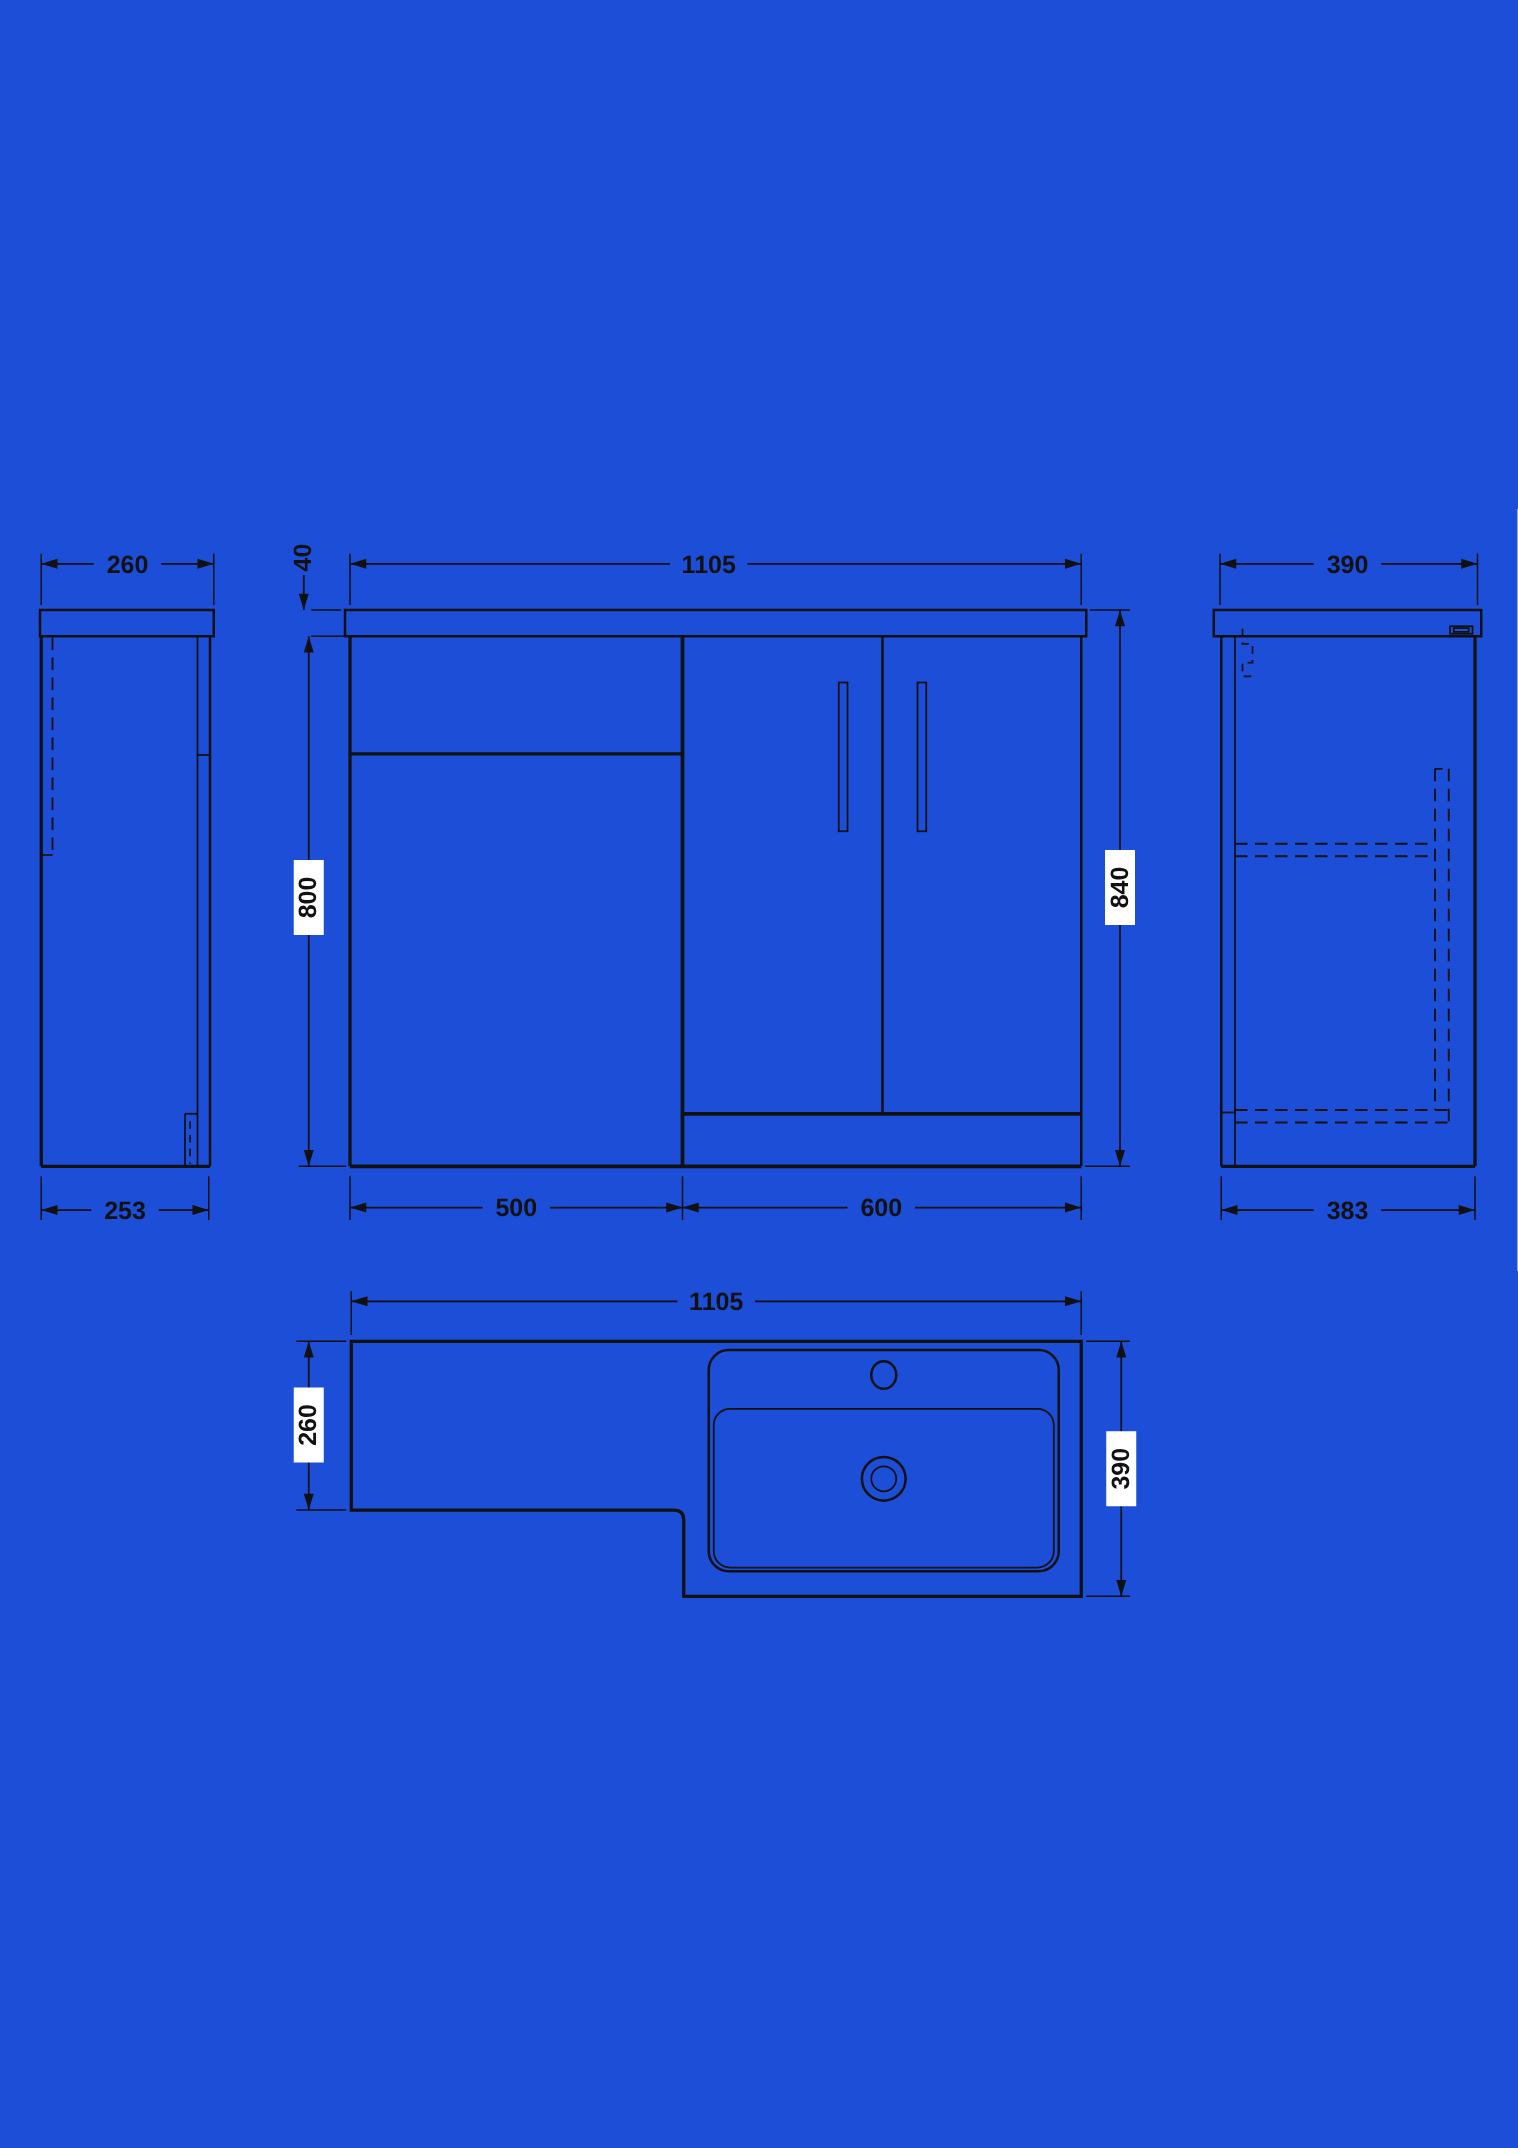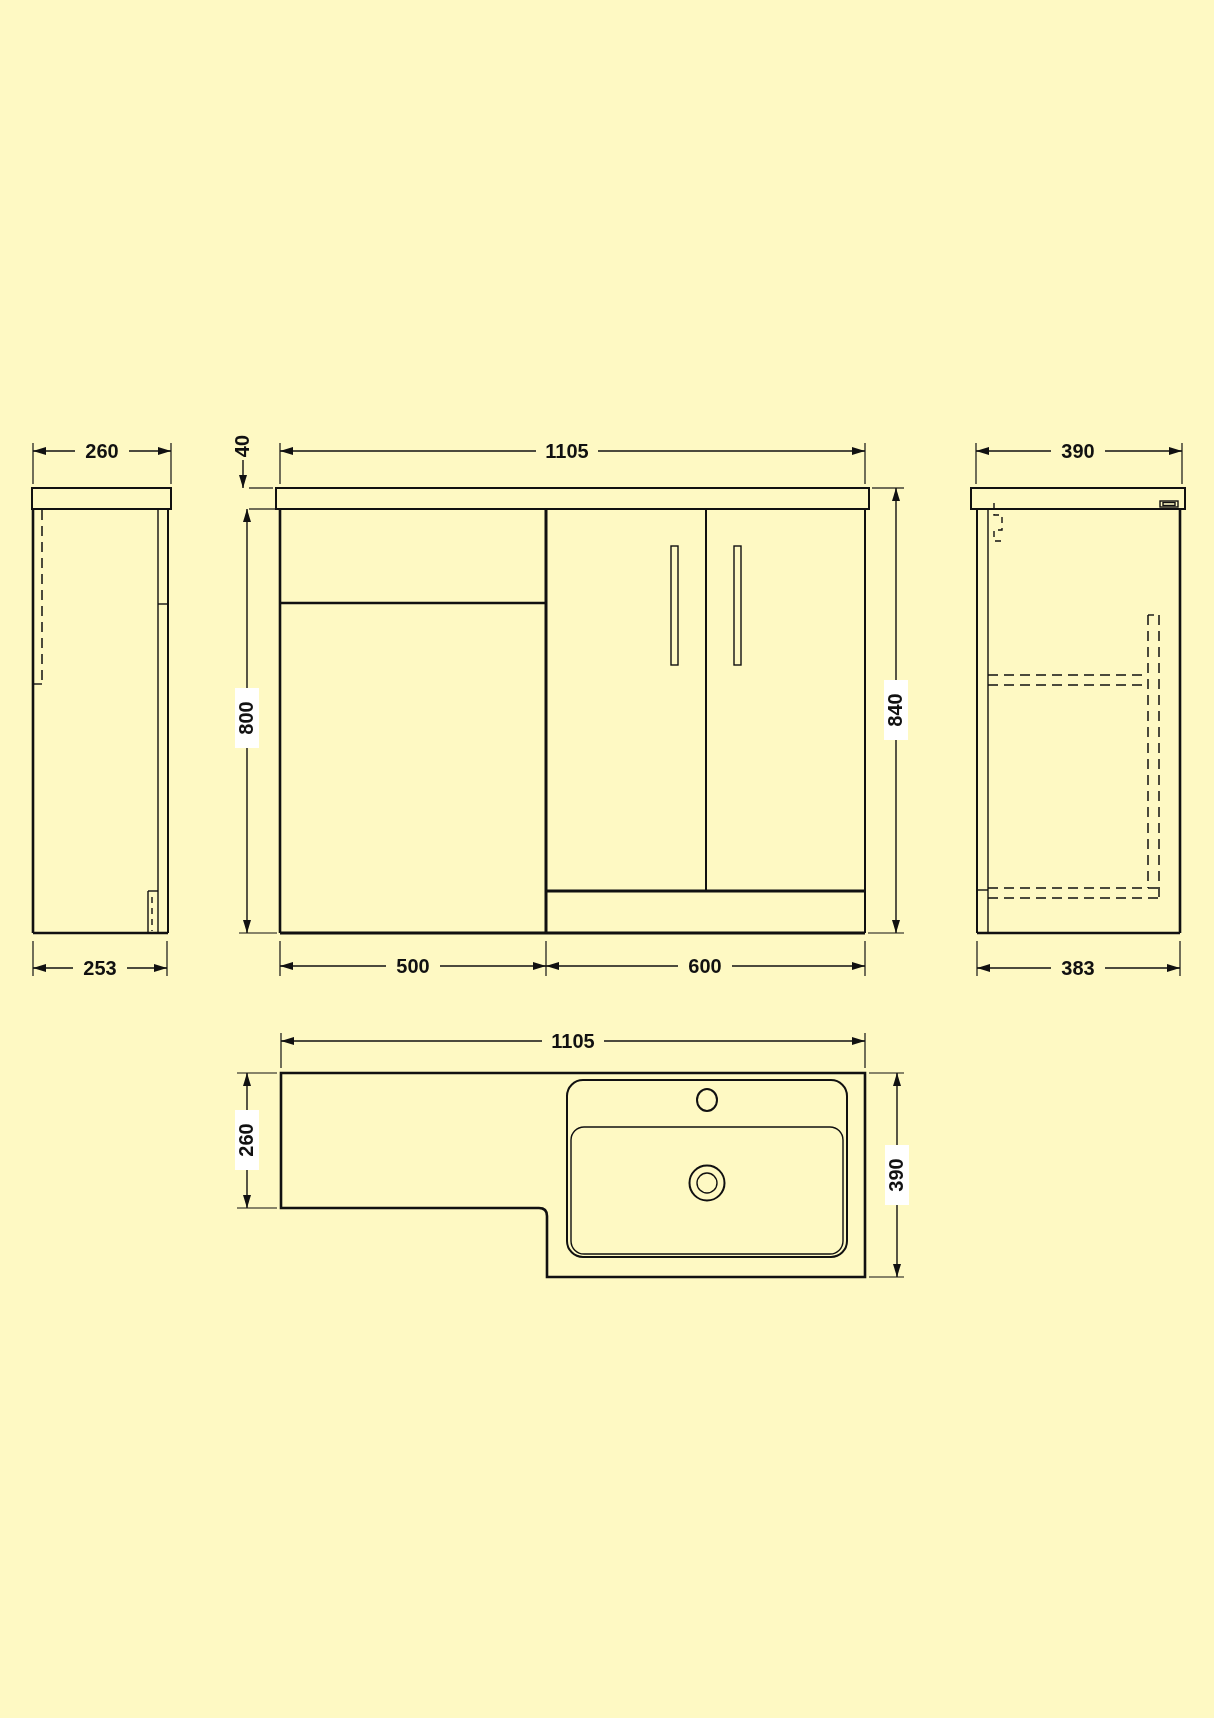--- a/index.html
+++ b/index.html
@@ -1,16 +1,16 @@
 <!DOCTYPE html>
 <html><head>
 <meta charset="utf-8">
 <style>
   html,body{margin:0;padding:0;background:#ffffff;}
-  .sheet{position:relative;width:1214px;height:1718px;background:#fef9c3;overflow:hidden;
+  .sheet{position:relative;width:1214px;height:1718px;background:#1d4ed8;overflow:hidden;
          font-family:"Liberation Sans", sans-serif;}
   svg{position:absolute;left:0;top:0;}
   .outline{stroke:#111;stroke-width:2.6;fill:none;}
   .heavy{stroke:#111;stroke-width:3;fill:none;}
   .mid{stroke:#111;stroke-width:2;fill:none;}
   .thin{stroke:#111;stroke-width:1.4;fill:none;}
   .hidden-line{stroke:#111;stroke-width:1.5;fill:none;stroke-dasharray:10 6;}
   .hidden-sm{stroke:#111;stroke-width:1.4;fill:none;stroke-dasharray:6 5;}
   .dim{stroke:#111;stroke-width:1.4;fill:none;}
   .ext{stroke:#111;stroke-width:1.2;fill:none;}

